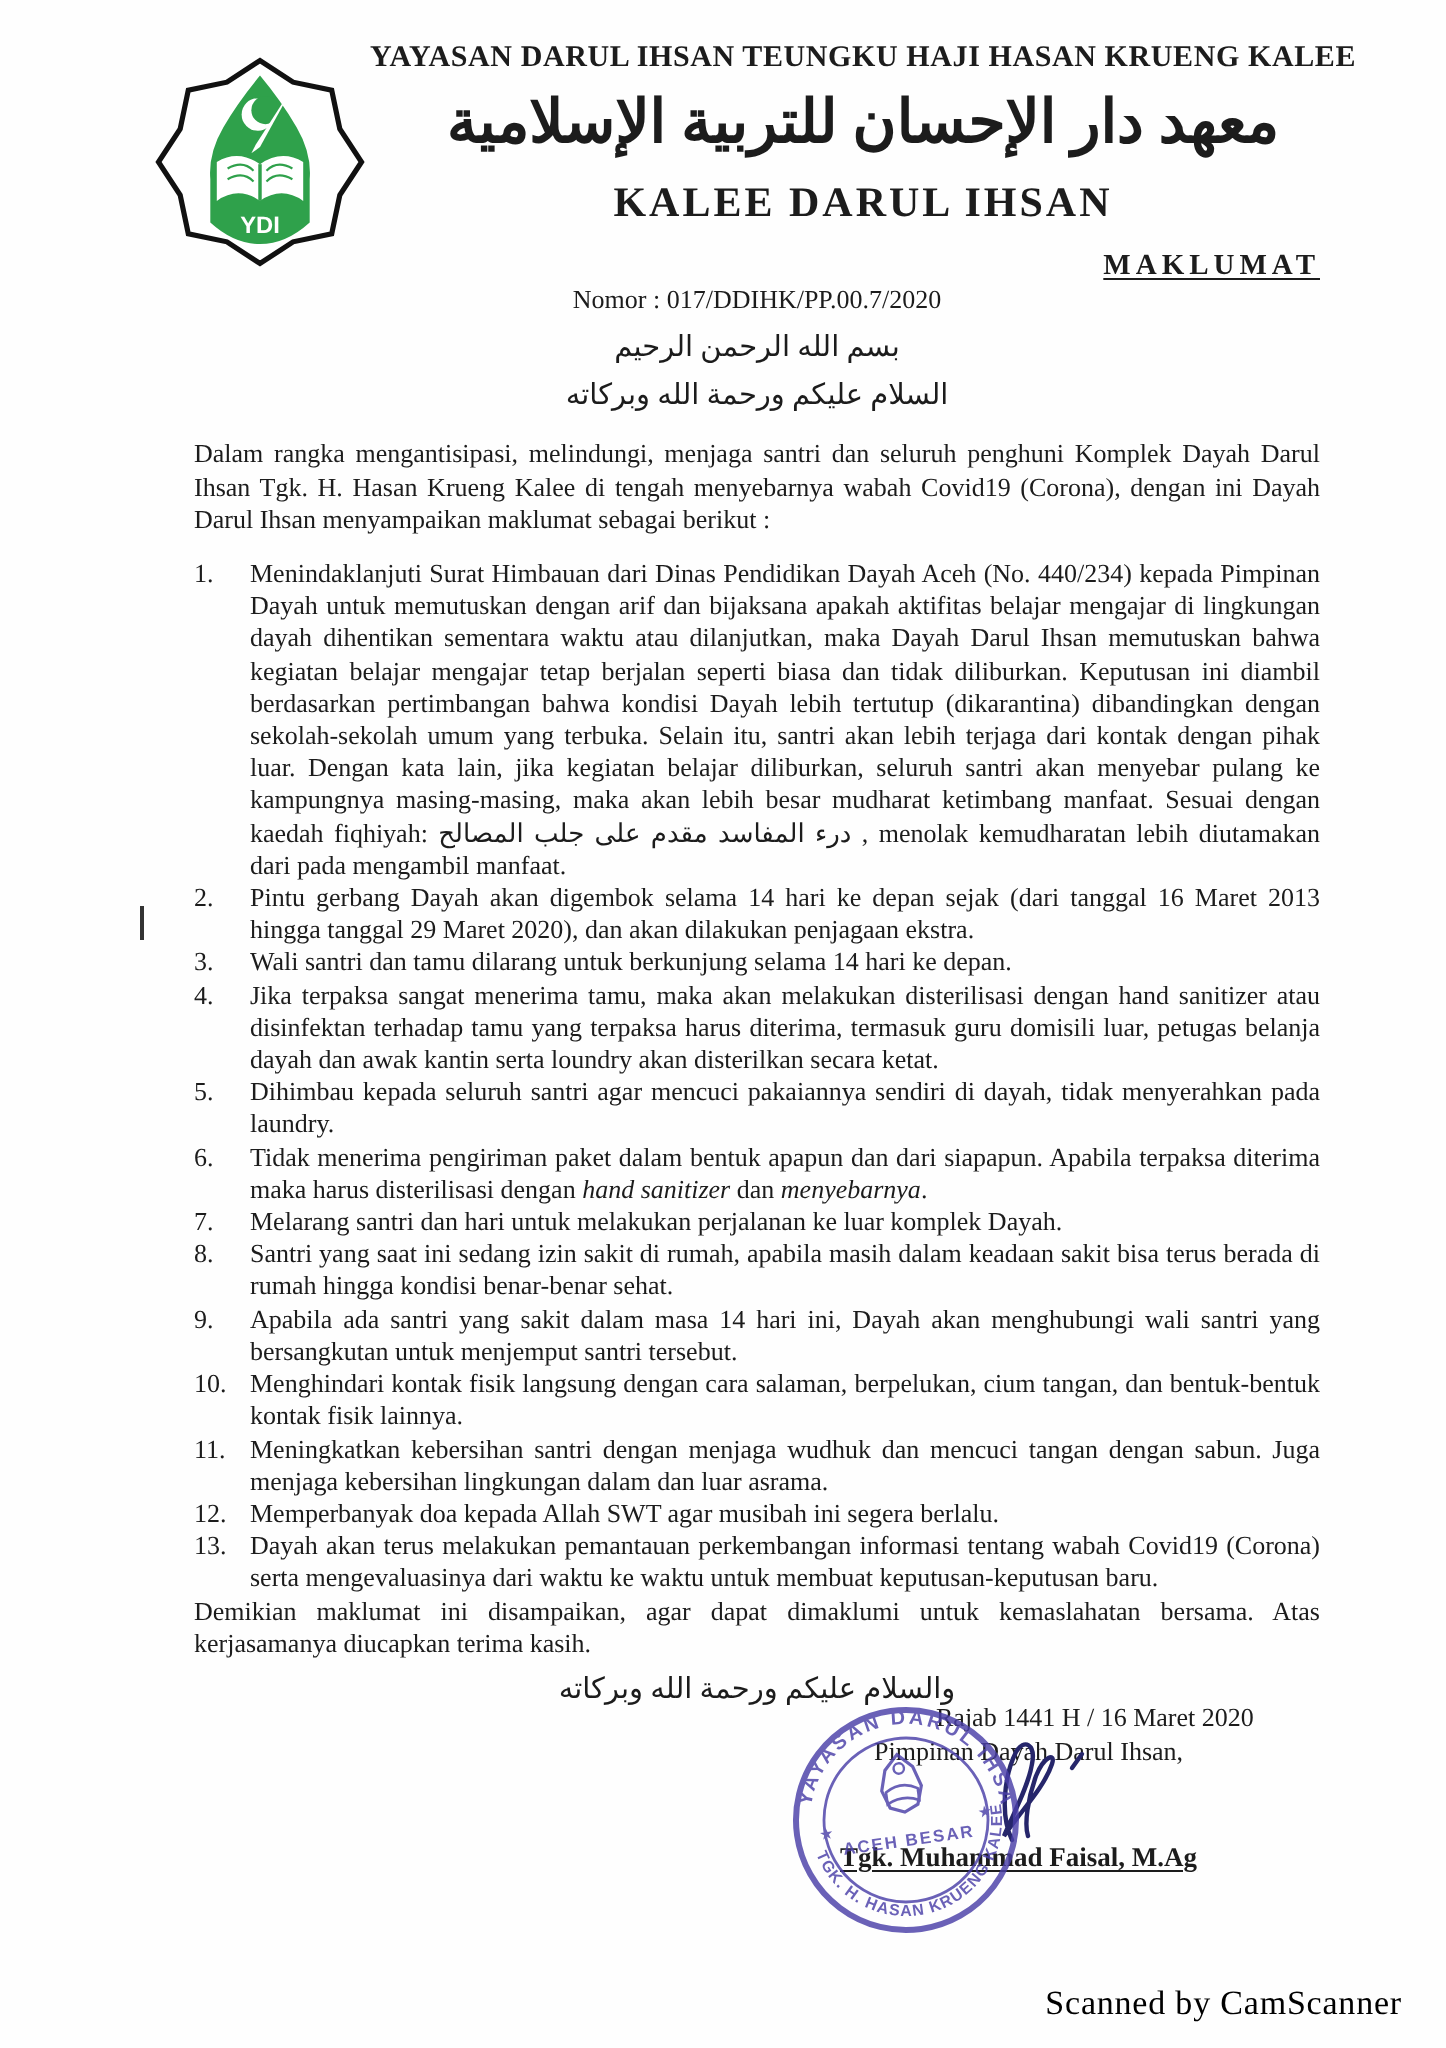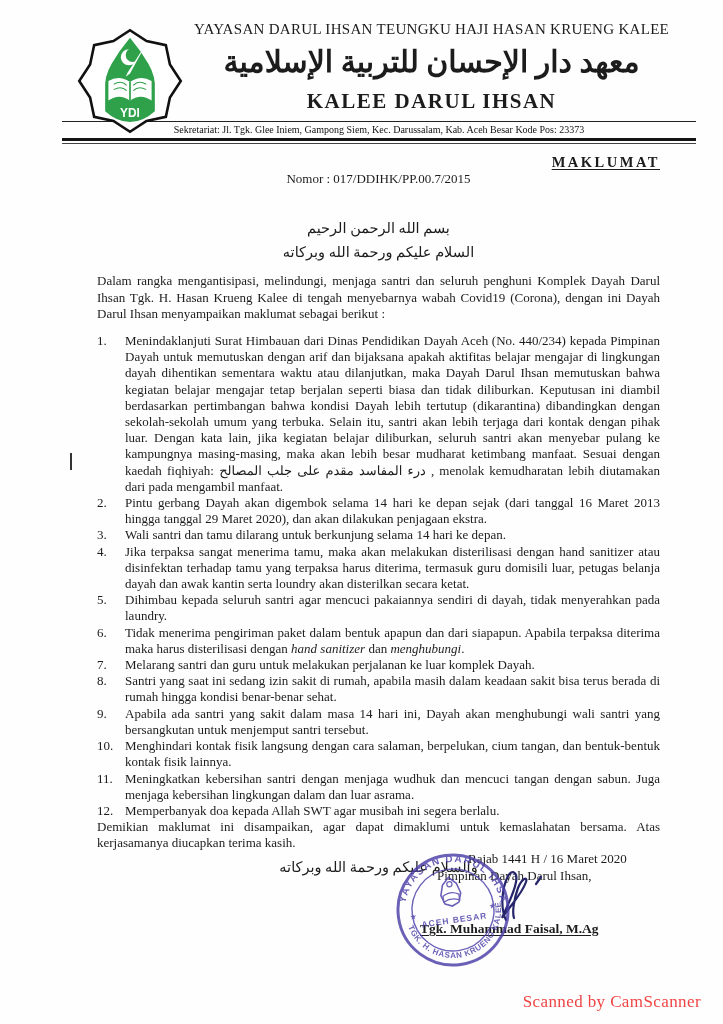--- a/index.html
+++ b/index.html
@@ -7,52 +7,52 @@
     width:723px;height:1024px;background:#e8e8e8;
     font-family:"Liberation Serif", serif;color:#1c1c1c;
   }
   .page{
     position:relative;width:723px;height:1024px;background:#fefefe;overflow:hidden;
   }
   
   .letterhead{position:relative;padding-top:20px;}
   .logo{position:absolute;left:76px;top:26px;width:108px;height:110px;}
   .head-text{margin-left:172px;margin-right:32px;text-align:center;}
-  .found-name{font-size:15px;font-weight:normal;letter-spacing:.3px;line-height:19px;}
+  .found-name{font-size:15px;font-weight:bold;letter-spacing:.3px;line-height:19px;}
   .arabic-name{font-size:30px;font-weight:bold;line-height:46px;direction:rtl;}
   .school-name{font-size:21px;font-weight:bold;letter-spacing:1.5px;line-height:28px;margin-top:2px;}
   .rules{margin:6px 27px 0 62px;}
   .rule-thin{border-top:1.5px solid #222;}
   .secretariat{font-size:10px;text-align:center;padding:2px 0 3px 0;color:#111;}
   .rule-heavy{border-top:3px solid #141414;}
   .rule-thin2{border-top:1px solid #444;margin-top:2px;}
   
   .content{margin:10px 63px 0 97px;font-size:13px;line-height:16.2px;}
   .doc-title{text-align:right;font-weight:bold;font-size:14.5px;letter-spacing:2.5px;
     text-decoration:underline;text-underline-offset:2px;}
   .doc-number{text-align:center;font-size:13px;margin-top:1px;}
   .ar-line{text-align:center;font-size:14.5px;direction:rtl;line-height:24px;}
-  .ar-block{margin-top:29px;}
+  .ar-block{margin-top:4px;}
   .intro{margin-top:9px;text-align:justify;}
   .list{margin-top:11px;}
   .li{position:relative;padding-left:28px;text-align:justify;}
   .num{position:absolute;left:0;top:0;}
   .ar-inline{direction:rtl;unicode-bidi:isolate;margin-top:36px;}
   .it{font-style:italic;}
   .closing{margin-top:0px;text-align:justify;}
   .ar-close{margin-top:3px;font-size:14.5px;}
   
   .sig-date{position:absolute;left:468px;top:851px;font-size:13px;}
   .sig-position{position:absolute;left:437px;top:868px;font-size:13px;}
   .sig-name{position:absolute;left:420px;top:921px;font-size:13.5px;font-weight:bold;
     text-decoration:underline;text-underline-offset:2px;}
   .stamp{position:absolute;left:392px;top:851px;width:122px;height:118px;}
   .signature-svg{position:absolute;left:492px;top:868px;width:64px;height:62px;}
   .margin-tick{position:absolute;left:70px;top:453px;width:1.5px;height:17px;background:#333;}
-  .scanner-credit{position:absolute;right:22px;top:992px;font-size:17px;color:#ef4444;
+  .scanner-credit{position:absolute;right:22px;top:992px;font-size:17px;color:#000000;
     letter-spacing:.4px;}
 </style>
 </head>
 <body>
 
 <div class="page">
 
   <div class="letterhead">
     <svg class="logo" viewBox="0 0 100 100">
       <polygon points="97,50 86.96,65.31 83.2,83.2 65.31,86.96 50,97 34.69,86.96 16.8,83.2 13.04,65.31 3,50 13.04,34.69 16.8,16.8 34.69,13.04 50,3 65.31,13.04 83.2,16.8 86.96,34.69" fill="#ffffff" stroke="#111" stroke-width="2.4"></polygon>
@@ -63,31 +63,25 @@
       <path d="M30,50 Q40,44 50,51 Q60,44 70,50 L70,68 Q60,61 50,68 Q40,61 30,68 Z" fill="#ffffff"></path>
       <path d="M50,51 L50,68" stroke="#2fa14b" stroke-width="1.6"></path>
       <path d="M35,53 Q42,49 47,54 M35,58 Q42,54 47,59 M53,54 Q58,49 65,53 M53,59 Q58,54 65,58" stroke="#2fa14b" stroke-width="1" fill="none"></path>
       <text x="50" y="83" text-anchor="middle" font-size="11" font-weight="bold" fill="#ffffff" font-family="Liberation Sans, sans-serif">YDI</text>
     </svg>
     <div class="head-text">
       <div class="found-name">YAYASAN DARUL IHSAN TEUNGKU HAJI HASAN KRUENG KALEE</div>
       <div class="arabic-name">معهد دار الإحسان للتربية الإسلامية</div>
       <div class="school-name">KALEE DARUL IHSAN</div>
     </div>
-    <div class="rules">
-      <div class="rule-thin"></div>
-      <div class="secretariat">Sekretariat: Jl. Tgk. Glee Iniem, Gampong Siem, Kec. Darussalam, Kab. Aceh Besar Kode Pos: 23373</div>
-      <div class="rule-heavy"></div>
-      <div class="rule-thin2"></div>
-    </div>
   </div>
 
   <div class="content">
     <div class="doc-title">MAKLUMAT</div>
-    <div class="doc-number">Nomor : 017/DDIHK/PP.00.7/2015</div>
+    <div class="doc-number">Nomor : 017/DDIHK/PP.00.7/2020</div>
 
     <div class="ar-block">
       <div class="ar-line">بسم الله الرحمن الرحيم</div>
       <div class="ar-line">السلام عليكم ورحمة الله وبركاته</div>
     </div>
 
     <div class="intro">Dalam rangka mengantisipasi, melindungi, menjaga santri dan seluruh penghuni Komplek Dayah Darul Ihsan Tgk. H. Hasan Krueng Kalee di tengah menyebarnya wabah Covid19 (Corona), dengan ini Dayah Darul Ihsan menyampaikan maklumat sebagai berikut :</div>
 
     <div class="list">
       <div class="li">
@@ -99,39 +93,42 @@
       <div class="li">
         <span class="num">3.</span><span>Wali santri dan tamu dilarang untuk berkunjung selama 14 hari ke depan.</span>
       </div>
       <div class="li">
         <span class="num">4.</span><span>Jika terpaksa sangat menerima tamu, maka akan melakukan disterilisasi dengan hand sanitizer atau disinfektan terhadap tamu yang terpaksa harus diterima, termasuk guru domisili luar, petugas belanja dayah dan awak kantin serta loundry akan disterilkan secara ketat.</span>
       </div>
       <div class="li">
         <span class="num">5.</span><span>Dihimbau kepada seluruh santri agar mencuci pakaiannya sendiri di dayah, tidak menyerahkan pada laundry.</span>
       </div>
       <div class="li">
-        <span class="num">6.</span><span>Tidak menerima pengiriman paket dalam bentuk apapun dan dari siapapun. Apabila terpaksa diterima maka harus disterilisasi dengan </span><span class="it">hand sanitizer</span><span> dan </span><span class="it">menghubungi</span><span>.</span>
+        <span class="num">6.</span><span>Tidak menerima pengiriman paket dalam bentuk apapun dan dari siapapun. Apabila terpaksa diterima maka harus disterilisasi dengan </span><span class="it">hand sanitizer</span><span> dan </span><span class="it">menyebarnya</span><span>.</span>
       </div>
       <div class="li">
-        <span class="num">7.</span><span>Melarang santri dan guru untuk melakukan perjalanan ke luar komplek Dayah.</span>
+        <span class="num">7.</span><span>Melarang santri dan hari untuk melakukan perjalanan ke luar komplek Dayah.</span>
       </div>
       <div class="li">
         <span class="num">8.</span><span>Santri yang saat ini sedang izin sakit di rumah, apabila masih dalam keadaan sakit bisa terus berada di rumah hingga kondisi benar-benar sehat.</span>
       </div>
       <div class="li">
         <span class="num">9.</span><span>Apabila ada santri yang sakit dalam masa 14 hari ini, Dayah akan menghubungi wali santri yang bersangkutan untuk menjemput santri tersebut.</span>
       </div>
       <div class="li">
         <span class="num">10.</span><span>Menghindari kontak fisik langsung dengan cara salaman, berpelukan, cium tangan, dan bentuk-bentuk kontak fisik lainnya.</span>
       </div>
       <div class="li">
         <span class="num">11.</span><span>Meningkatkan kebersihan santri dengan menjaga wudhuk dan mencuci tangan dengan sabun. Juga menjaga kebersihan lingkungan dalam dan luar asrama.</span>
       </div>
       <div class="li">
         <span class="num">12.</span><span>Memperbanyak doa kepada Allah SWT agar musibah ini segera berlalu.</span>
+      </div>
+      <div class="li">
+        <span class="num">13.</span><span>Dayah akan terus melakukan pemantauan perkembangan informasi tentang wabah Covid19 (Corona) serta mengevaluasinya dari waktu ke waktu untuk membuat keputusan-keputusan baru.</span>
       </div>
     </div>
 
     <div class="closing">Demikian maklumat ini disampaikan, agar dapat dimaklumi untuk kemaslahatan bersama. Atas kerjasamanya diucapkan terima kasih.</div>
     <div class="ar-line ar-close">والسلام عليكم ورحمة الله وبركاته</div>
   </div>
 
   <div class="sig-date">Rajab 1441 H / 16 Maret 2020</div>
   <div class="sig-position">Pimpinan Dayah Darul Ihsan,</div>
   <div class="sig-name">Tgk. Muhammad Faisal, M.Ag</div>

